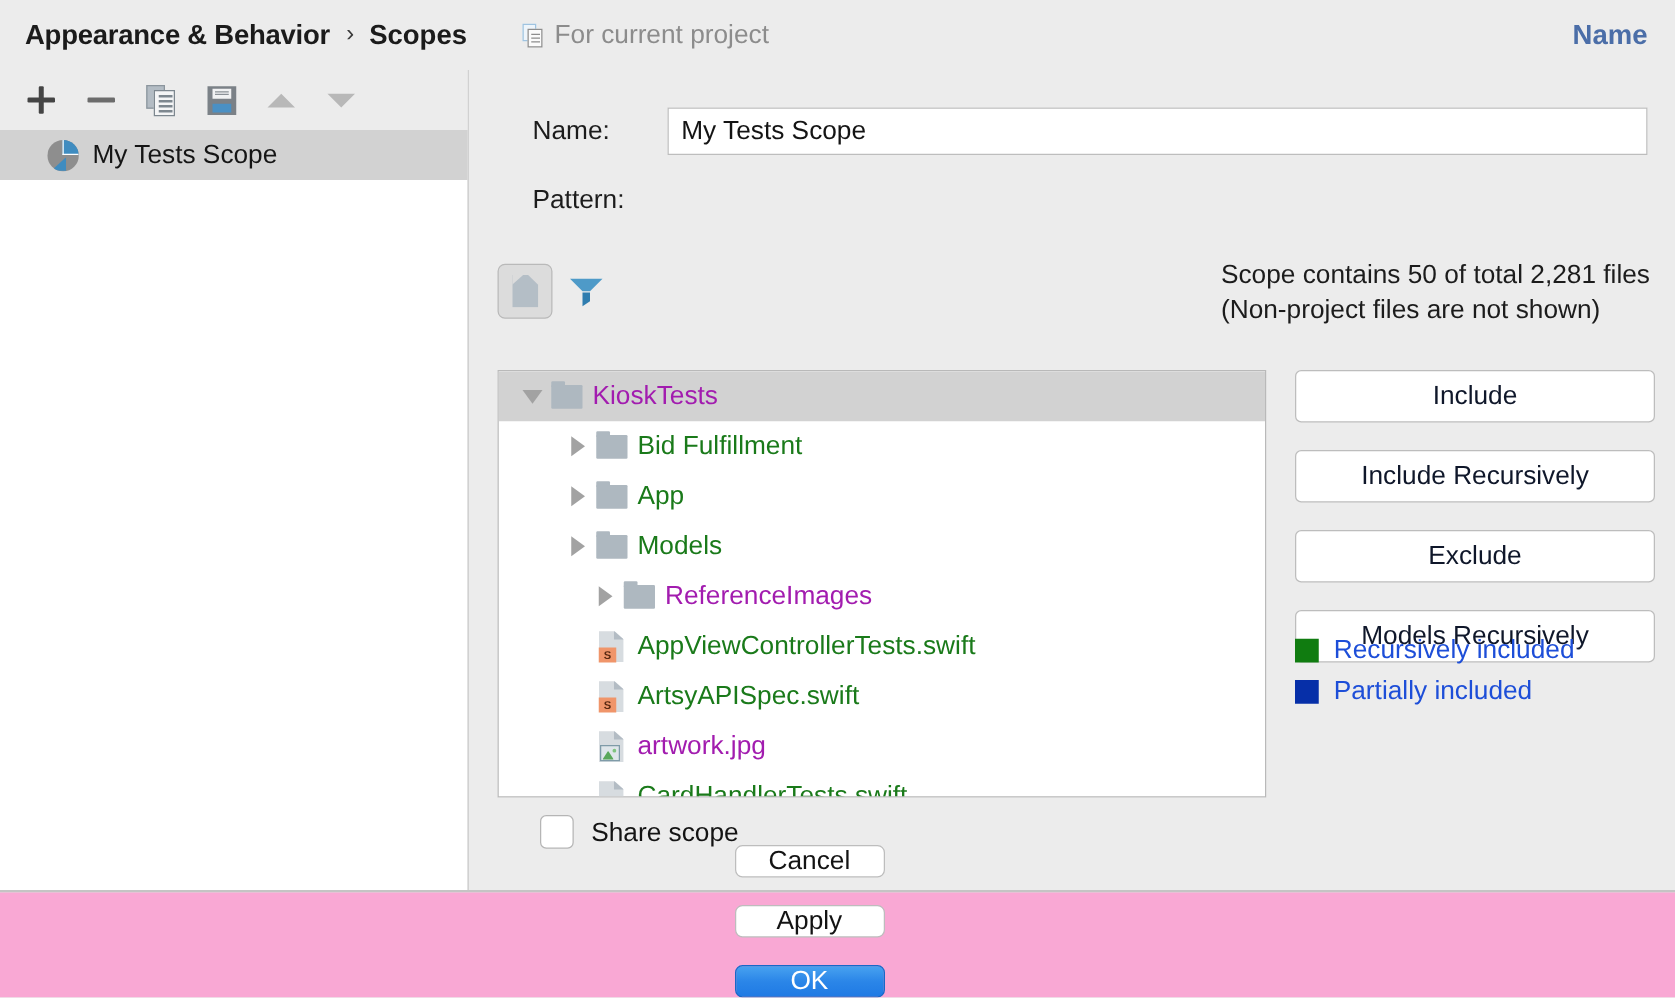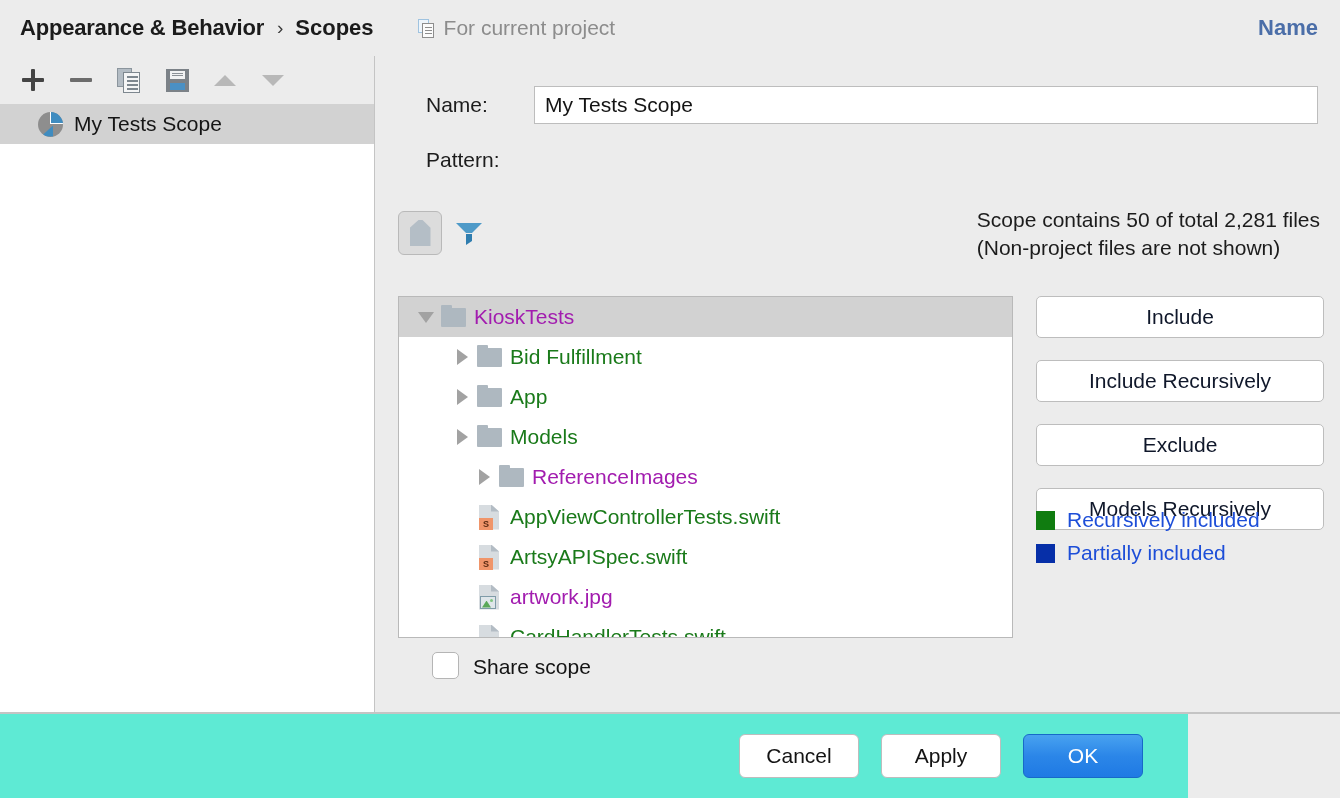--- a/index.html
+++ b/index.html
@@ -258,23 +258,23 @@
     width: 27px; height: 27px; background: #fff; border: 1px solid #b5b5b5;
     border-radius: 5px; cursor: pointer; flex: 0 0 auto;
   }
   .share-label { font-size: 21px; color: #141414; }
 
   
   .footer-sep {
     position: absolute; left: 0; top: 712px; width: 1340px; height: 2px; background: #c4c4c4;
   }
   .footer {
-    position: absolute; left: 0; top: 714px; width: 1188px; height: 84px;
-    background: #5eead4; display: flex; align-items: center;
-    justify-content: flex-end; gap: 22px; padding-right: 45px;
+    position: absolute; left: 0; top: 714px; width: 1340px; height: 84px;
+    background: #f9a8d4; display: flex; align-items: center;
+    justify-content: flex-end; gap: 22px; padding-right: 45px; flex-direction: column;
   }
   .btn {
     height: 44px; border-radius: 6px; font-family: "Liberation Sans", sans-serif;
     font-size: 21px; cursor: pointer; border: 1px solid #bdbdbd; background: #fff; color: #131313;
   }
   .btn.cancel { width: 120px; }
   .btn.apply { width: 120px; }
   .btn.primary {
     width: 120px; border: 1px solid #1769c8; color: #fff; font-weight: normal;
     background: linear-gradient(to bottom, #48a2f0 0%, #2b86e8 50%, #1f7ae4 100%);

